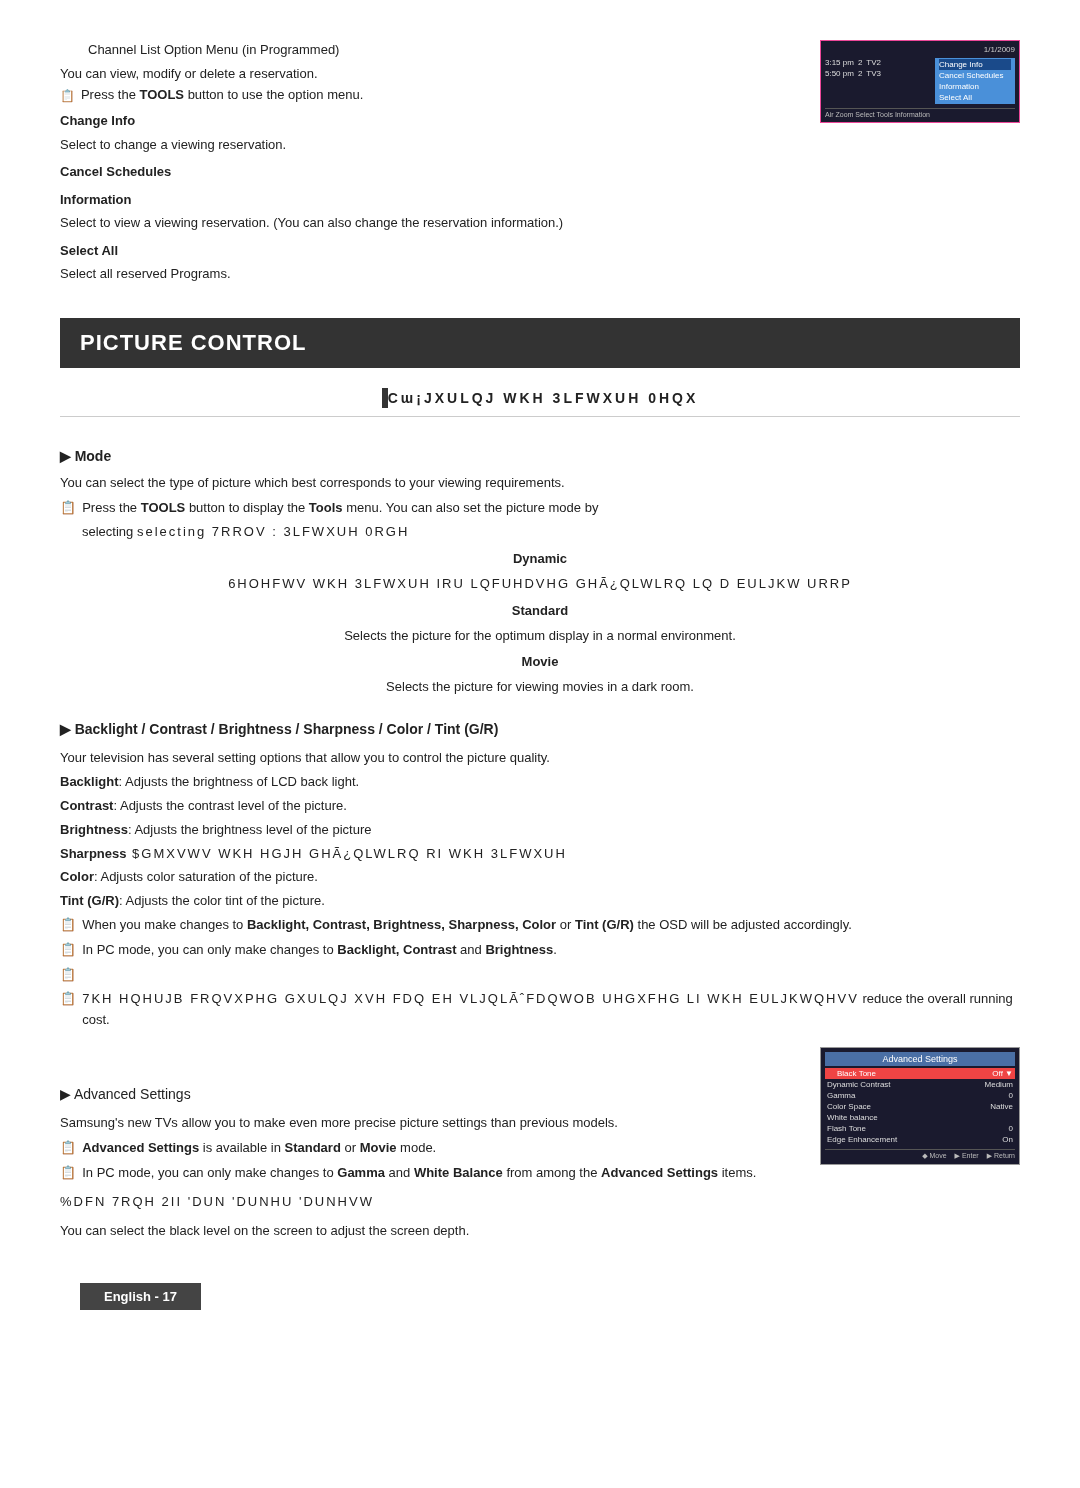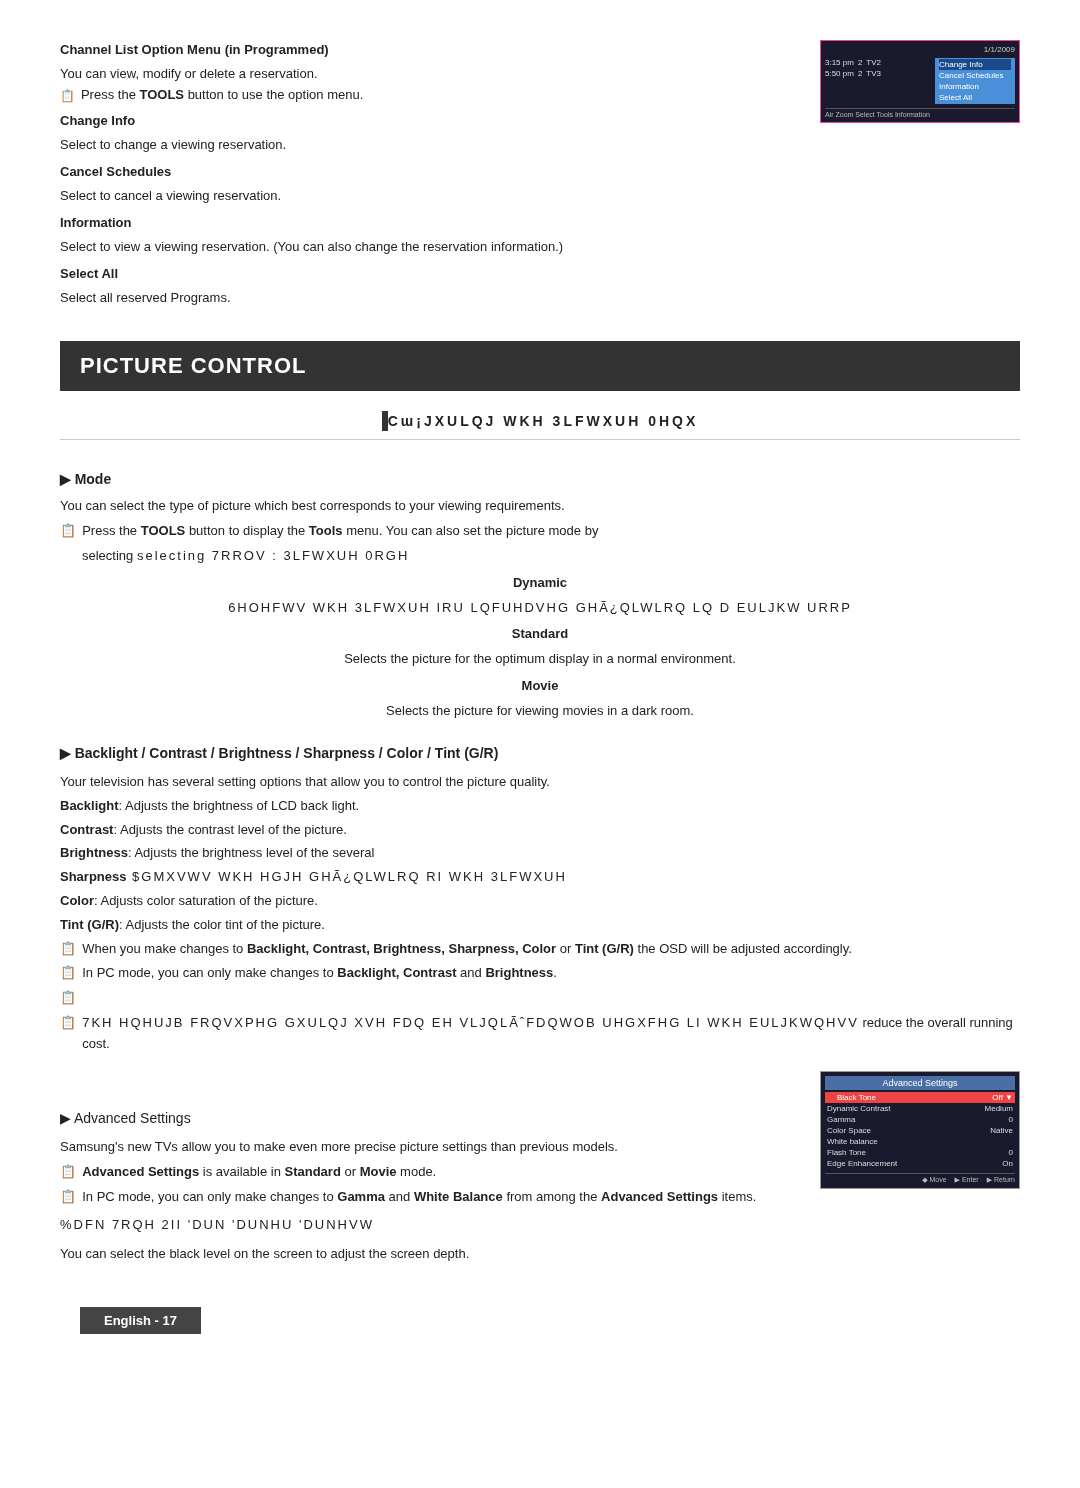--- a/index.html
+++ b/index.html
@@ -16,23 +16,24 @@
     
     .channel-section {
       display: flex;
       gap: 20px;
       margin-bottom: 30px;
     }
     .channel-text {
       flex: 1;
     }
     .channel-title {
-      font-weight: bold;
+      font-weight: normal;
       font-size: 13px;
       margin-bottom: 8px;
+      margin-left: 28px;
     }
     .channel-text p {
       margin-bottom: 4px;
       font-size: 13px;
       line-height: 1.5;
     }
     .channel-text .note {
       display: flex;
       align-items: flex-start;
       gap: 6px;
@@ -277,21 +278,20 @@
   <div class="channel-text">
     <p class="channel-title">Channel List Option Menu (in Programmed)</p>
     <p>You can view, modify or delete a reservation.</p>
     <div class="note">
       <span class="note-icon">📋</span>
       <span>Press the <strong>TOOLS</strong> button to use the option menu.</span>
     </div>
     <p class="sub-heading">Change Info</p>
     <p>Select to change a viewing reservation.</p>
     <p class="sub-heading">Cancel Schedules</p>
-    <p>Select to cancel a viewing reservation.</p>
     <p class="sub-heading">Information</p>
     <p>Select to view a viewing reservation. (You can also change the reservation information.)</p>
     <p class="sub-heading">Select All</p>
     <p>Select all reserved Programs.</p>
   </div>
   <div class="channel-screenshot">
     <div class="screenshot-box">
       <div class="screenshot-date">1/1/2009</div>
       <div style="display:flex; gap:4px; align-items:flex-start;">
         <div style="flex:1;">
@@ -355,21 +355,21 @@
   </div>
 </div>
 
 <div class="backlight-section">
   <p class="main-heading">
     ▶ <span>Backlight / Contrast / Brightness / Sharpness / Color / Tint (G/R)</span>
   </p>
   <p>Your television has several setting options that allow you to control the picture quality.</p>
   <p><strong>Backlight</strong><span>: Adjusts the brightness of LCD back light.</span></p>
   <p><strong>Contrast</strong><span>: Adjusts the contrast level of the picture.</span></p>
-  <p><strong>Brightness</strong><span>: Adjusts the brightness level of the several</span></p>
+  <p><strong>Brightness</strong><span>: Adjusts the brightness level of the picture</span></p>
   <p><strong>Sharpness</strong><span class="encoded-text">  $GMXVWV WKH HGJH GHÃ¿QLWLRQ RI WKH 3LFWXUH</span></p>
   <p><strong>Color</strong><span>: Adjusts color saturation of the picture.</span></p>
   <p><strong>Tint (G/R)</strong><span>: Adjusts the color tint of the picture.</span></p>
   <div class="note-line">
     <span>📋</span>
     <span>When you make changes to <strong>Backlight, Contrast, Brightness, Sharpness, Color</strong> or <strong>Tint (G/R)</strong> the OSD will be adjusted accordingly.</span>
   </div>
   <div class="note-line">
     <span>📋</span>
     <span>In PC mode, you can only make changes to <strong>Backlight, Contrast</strong> and <strong>Brightness</strong>.</span>

